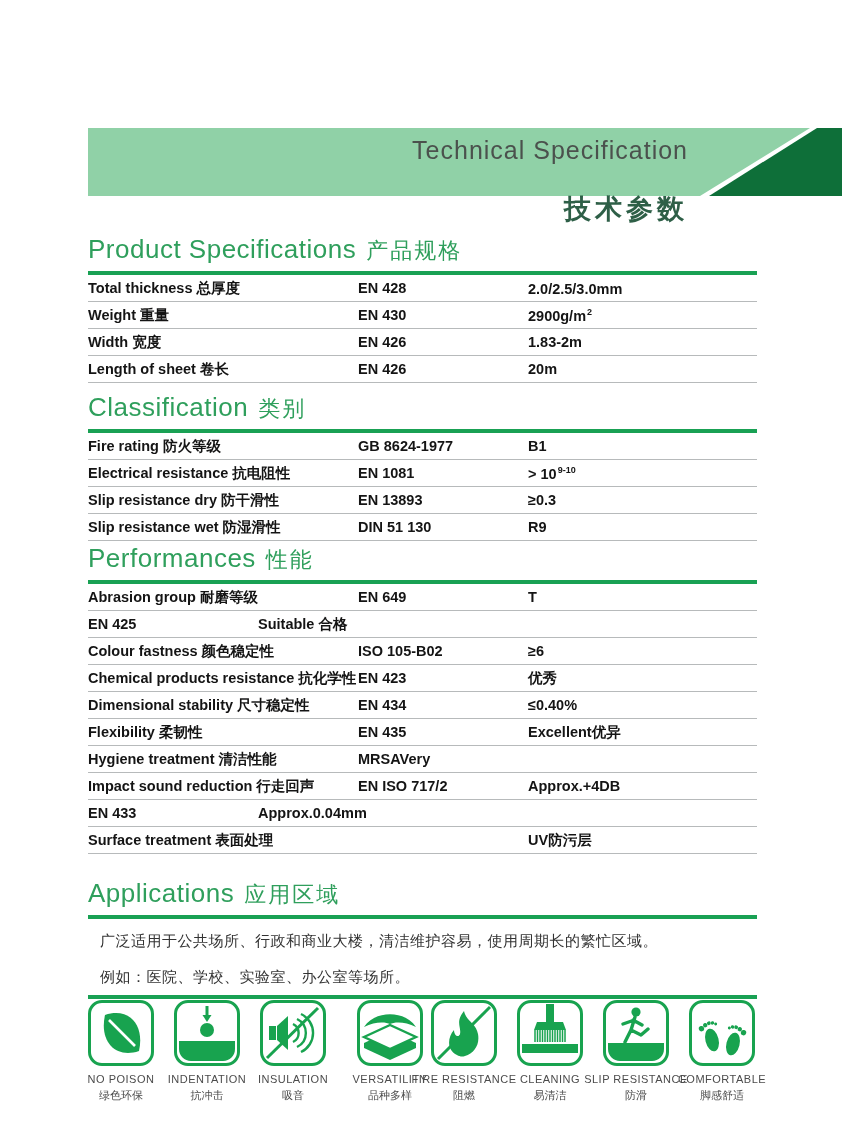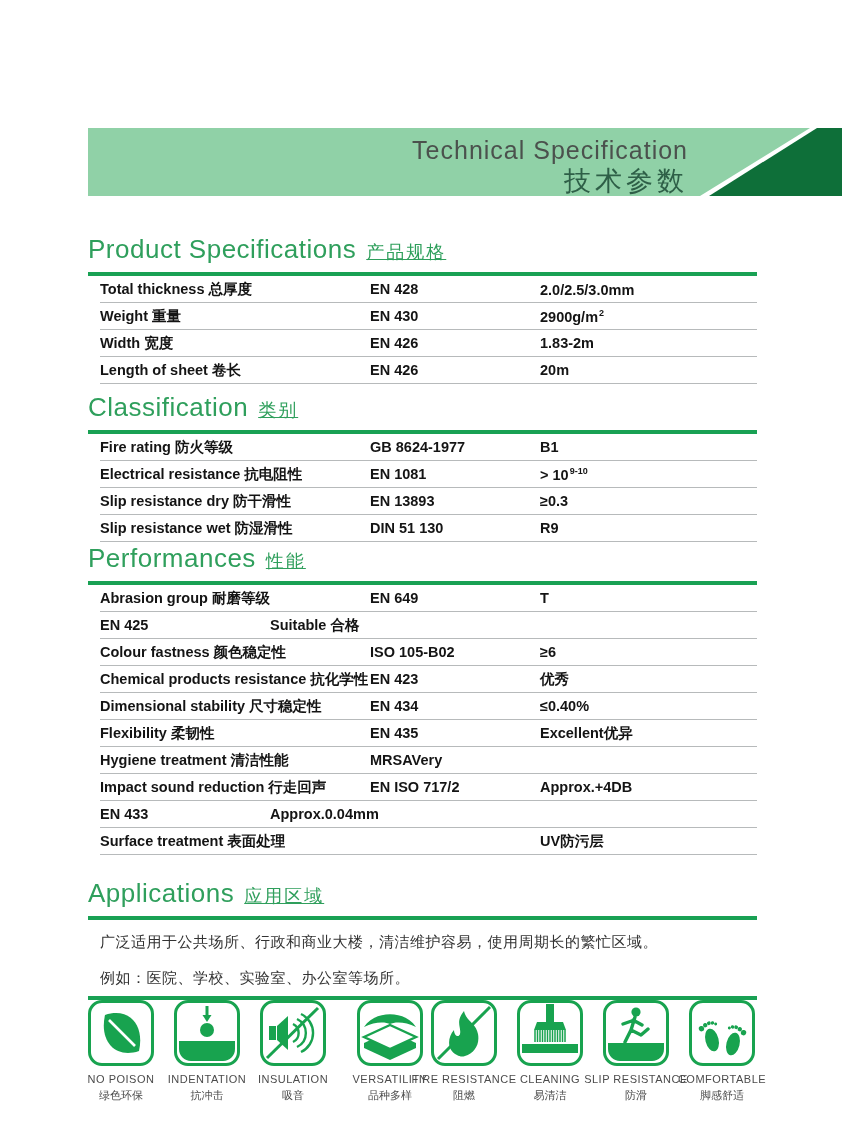--- a/index.html
+++ b/index.html
@@ -7,31 +7,31 @@
         font-family:"Liberation Sans",sans-serif;}
 
   
   .banner{position:absolute;left:88px;top:128px;width:754px;height:68px;}
   .banner-light{position:absolute;inset:0;background:#90d1a7;
     clip-path:polygon(0 0,722px 0,612px 68px,0 68px);}
   .banner-dark{position:absolute;inset:0;background:#0e6f39;
     clip-path:polygon(729px 0,754px 0,754px 68px,621px 68px);}
   .banner-text{position:absolute;top:8px;right:154px;text-align:right;line-height:1;}
   .banner-en{font-size:25px;letter-spacing:1px;color:#4b514d;line-height:29px;}
-  .banner-zh{font-size:27px;font-weight:normal;letter-spacing:4px;color:#2e5f47;line-height:32px;}
+  .banner-zh{font-size:27px;font-weight:bold;letter-spacing:4px;color:#2e5f47;line-height:32px;margin-top:28px;}
 
   
   .sec{position:absolute;left:88px;width:669px;}
   .sec h2{margin:0;line-height:34px;font-weight:400;color:#2f9f5c;
           border-bottom:4px solid #19a154;padding-bottom:3px;}
   .sec h2 .t-en{font-size:26px;letter-spacing:.5px;}
-  .sec h2 .t-zh{font-size:18px;margin-left:10px;letter-spacing:2px;text-decoration:underline;}
+  .sec h2 .t-zh{font-size:22px;margin-left:10px;letter-spacing:2px;}
 
   .trow{display:flex;align-items:center;height:26px;border-bottom:1px solid #b7babb;
-        font-size:14.5px;font-weight:bold;color:#141414;margin-left:12px;}
+        font-size:14.5px;font-weight:bold;color:#141414;}
   .c1{width:270px;} .c2{width:170px;} .c3{flex:1;}
   sup{font-size:9px;font-weight:bold;vertical-align:6px;margin-left:1px;}
 
   
   .apps p{margin:8px 0 0 12px;font-size:15px;color:#333;line-height:28px;letter-spacing:.5px;}
   .apps .bottom-rule{margin-top:4px;height:4px;background:#19a154;}
 
   
   .icon-cell{position:absolute;top:1000px;width:140px;text-align:center;}
   .icon-box{width:60px;height:60px;border:3px solid #18a34f;border-radius:14px;

